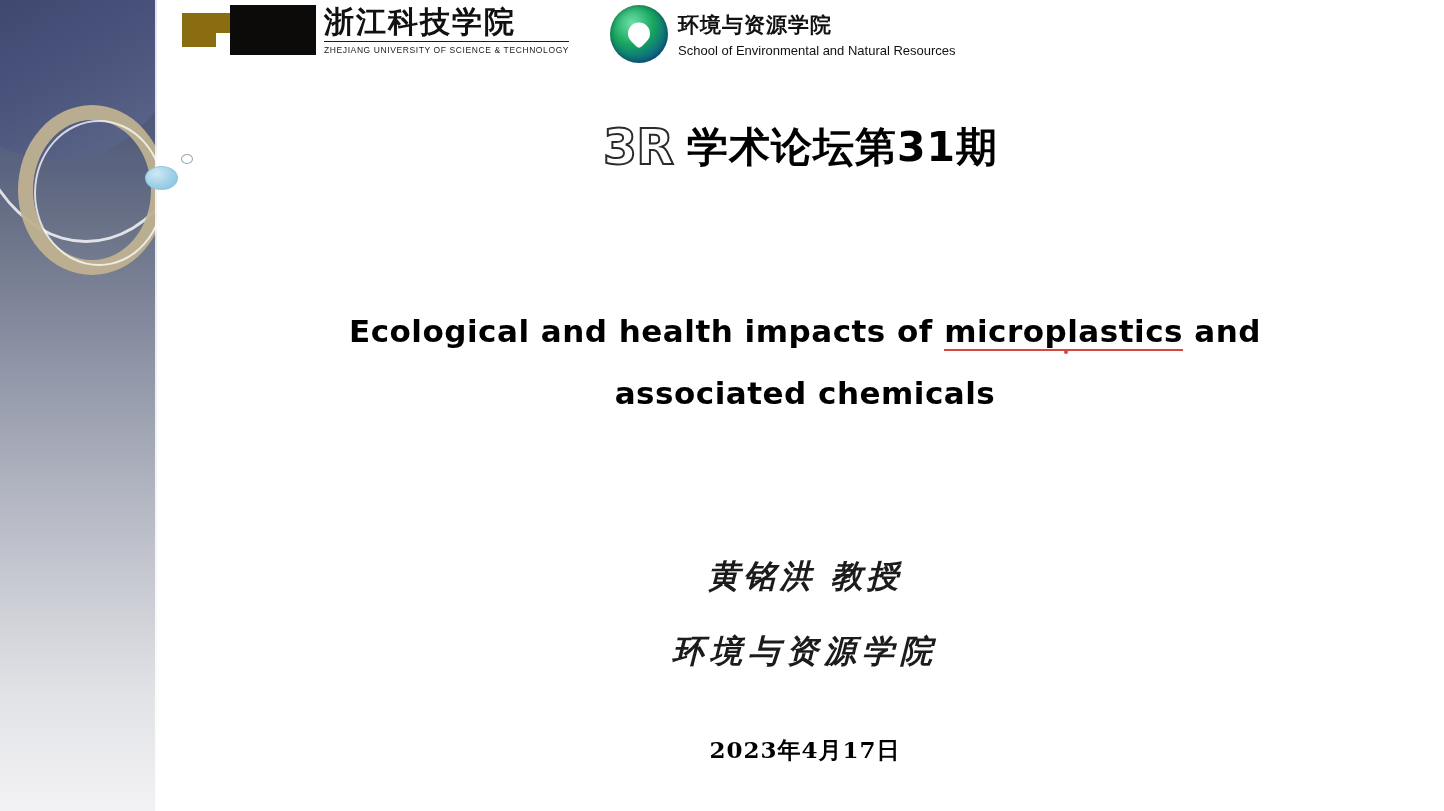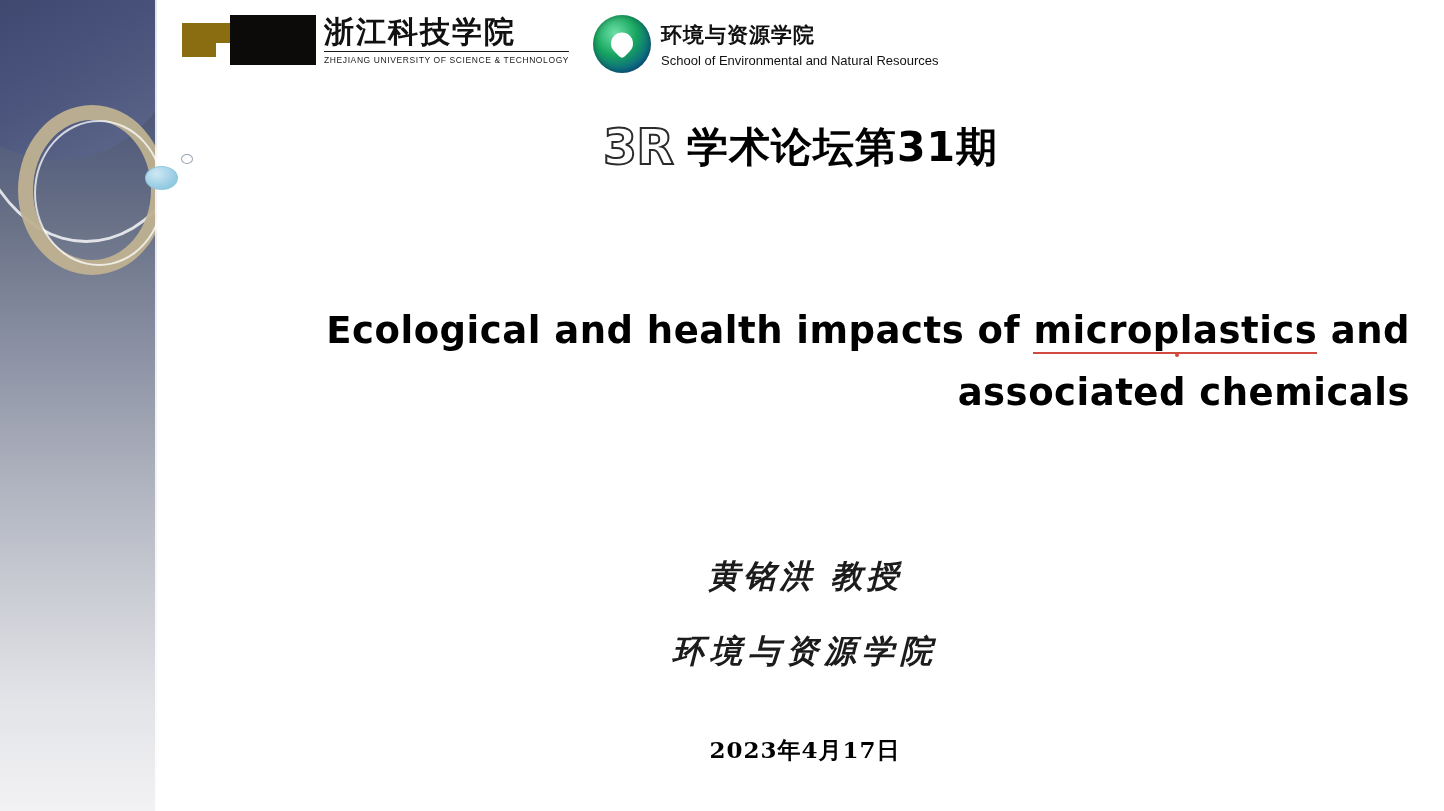--- a/index.html
+++ b/index.html
@@ -93,24 +93,24 @@
     width: 33px; height: 24px;
     border-radius: 50%;
     background: radial-gradient(ellipse at 35% 30%, #cfe8f4 0%, #9fd0e6 55%, #7ec0dc 100%);
     border: 1px solid #8fc7de;
     box-sizing: border-box;
   }
 
   
   .logos {
     position: absolute;
-    left: 182px; top: 14px;
+    left: 182px; top: 4px;
     display: flex;
     align-items: center;
-    gap: 24px;
+    gap: 41px;
   }
   .logo-zust {
     display: flex;
     align-items: flex-start;
     height: 58px;
   }
   .zust-marks {
     display: flex;
     align-items: flex-start;
   }
@@ -225,24 +225,24 @@
     color: #000000;
     letter-spacing: 1px;
     white-space: nowrap;
   }
 
   
   .main-title {
     position: absolute;
     left: 200px; top: 300px;
     width: 1210px;
-    text-align: right;
+    text-align: center;
     font-family: "DejaVu Sans", sans-serif;
     font-weight: bold;
-    font-size: 37px;
+    font-size: 31px;
     line-height: 62px;
     color: #000000;
     letter-spacing: 0.5px;
   }
   .spell {
     border-bottom: 2px solid #d24a3d;
     position: relative;
   }
   .spell::after {
     content: "";

